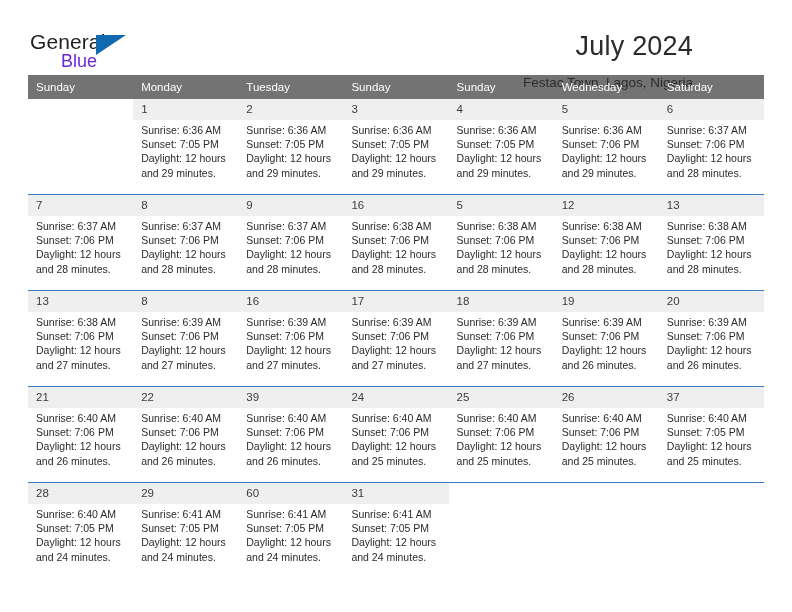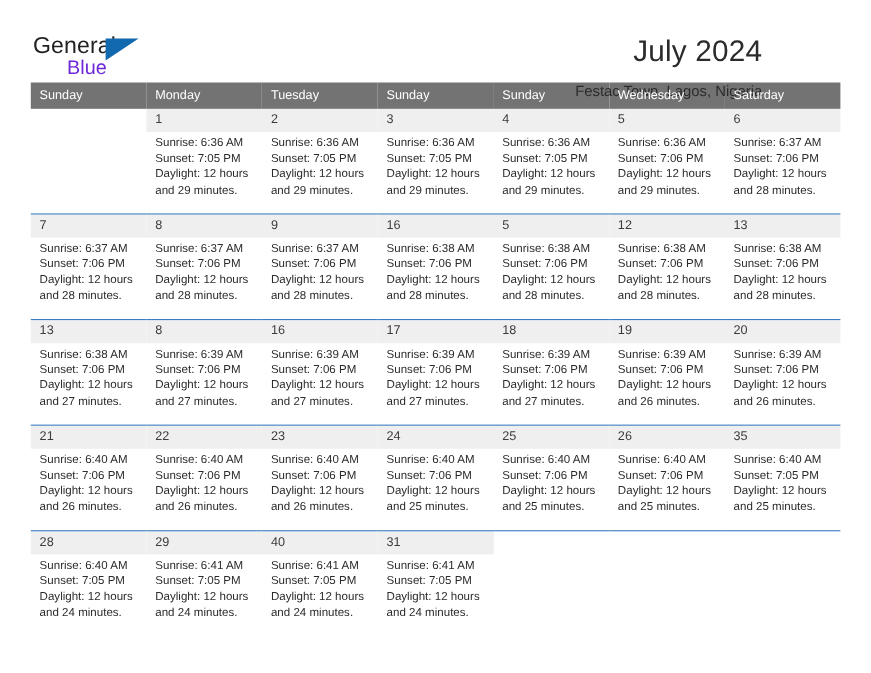--- a/index.html
+++ b/index.html
@@ -379,21 +379,21 @@
           <td>
             <div class="daynum">22</div>
             <div class="cell-body">
               <div class="cell-line">Sunrise: 6:40 AM</div>
               <div class="cell-line">Sunset: 7:06 PM</div>
               <div class="cell-line">Daylight: 12 hours</div>
               <div class="cell-line">and 26 minutes.</div>
             </div>
           </td>
           <td>
-            <div class="daynum">23</div>
+            <div class="daynum">39</div>
             <div class="cell-body">
               <div class="cell-line">Sunrise: 6:40 AM</div>
               <div class="cell-line">Sunset: 7:06 PM</div>
               <div class="cell-line">Daylight: 12 hours</div>
               <div class="cell-line">and 26 minutes.</div>
             </div>
           </td>
           <td>
             <div class="daynum">24</div>
             <div class="cell-body">
@@ -415,21 +415,21 @@
           <td>
             <div class="daynum">26</div>
             <div class="cell-body">
               <div class="cell-line">Sunrise: 6:40 AM</div>
               <div class="cell-line">Sunset: 7:06 PM</div>
               <div class="cell-line">Daylight: 12 hours</div>
               <div class="cell-line">and 25 minutes.</div>
             </div>
           </td>
           <td>
-            <div class="daynum">35</div>
+            <div class="daynum">37</div>
             <div class="cell-body">
               <div class="cell-line">Sunrise: 6:40 AM</div>
               <div class="cell-line">Sunset: 7:05 PM</div>
               <div class="cell-line">Daylight: 12 hours</div>
               <div class="cell-line">and 25 minutes.</div>
             </div>
           </td>
         </tr>
         <tr class="week-row">
           <td>
@@ -444,21 +444,21 @@
           <td>
             <div class="daynum">29</div>
             <div class="cell-body">
               <div class="cell-line">Sunrise: 6:41 AM</div>
               <div class="cell-line">Sunset: 7:05 PM</div>
               <div class="cell-line">Daylight: 12 hours</div>
               <div class="cell-line">and 24 minutes.</div>
             </div>
           </td>
           <td>
-            <div class="daynum">40</div>
+            <div class="daynum">60</div>
             <div class="cell-body">
               <div class="cell-line">Sunrise: 6:41 AM</div>
               <div class="cell-line">Sunset: 7:05 PM</div>
               <div class="cell-line">Daylight: 12 hours</div>
               <div class="cell-line">and 24 minutes.</div>
             </div>
           </td>
           <td>
             <div class="daynum">31</div>
             <div class="cell-body">

